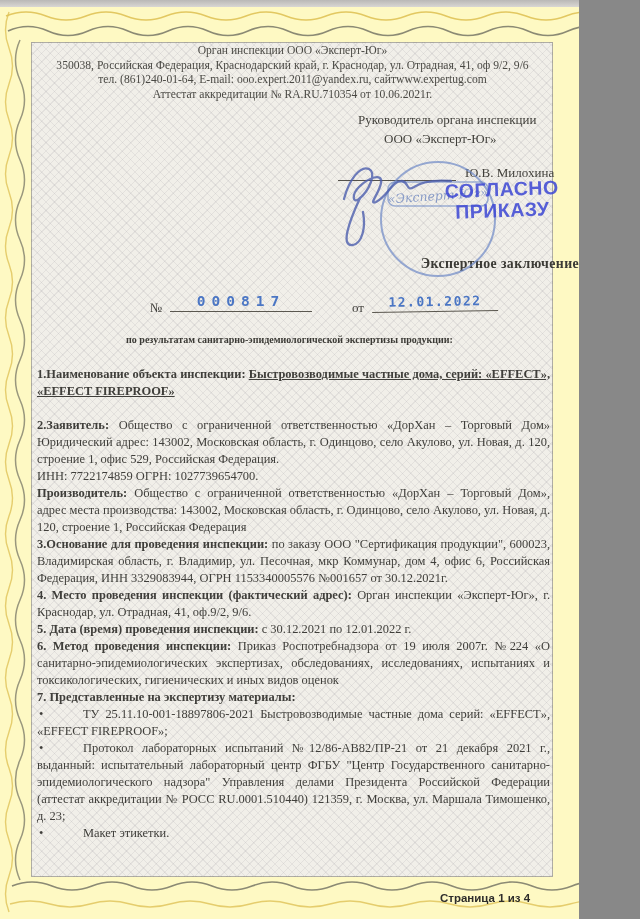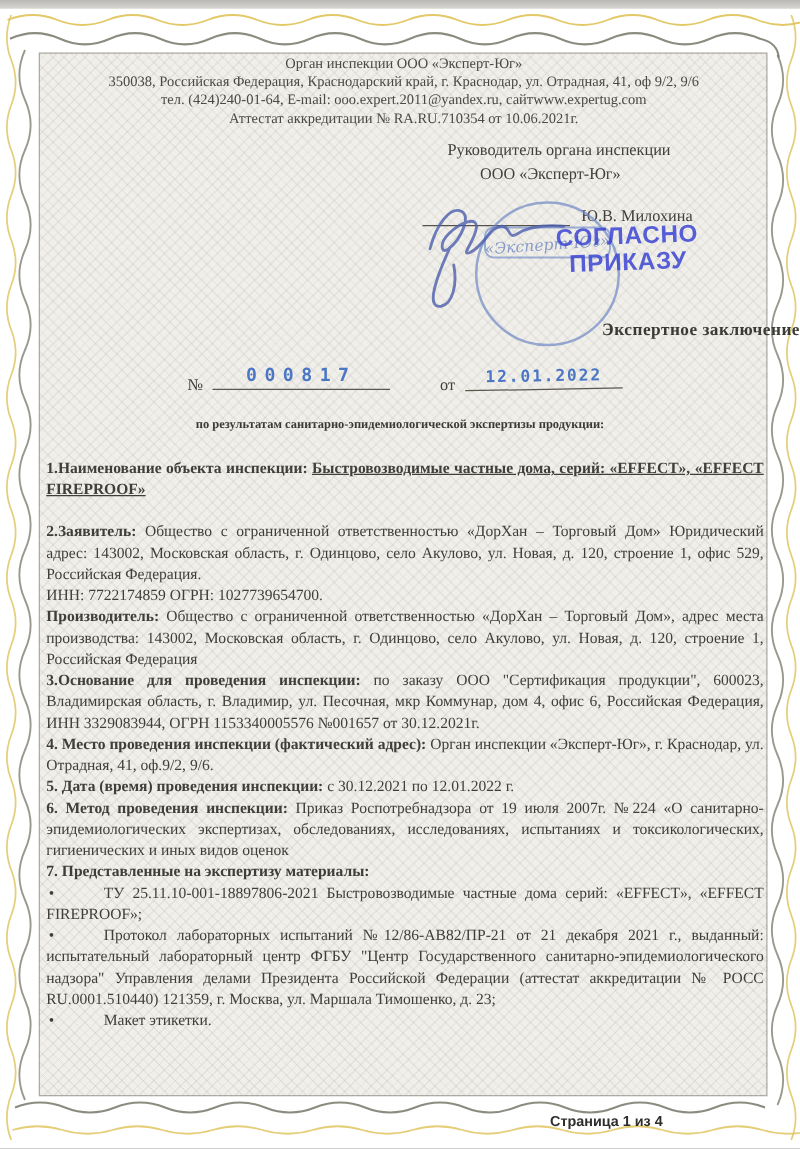--- a/index.html
+++ b/index.html
@@ -1,19 +1,19 @@
 <!DOCTYPE html>
 <html lang="ru"><head>
 <meta charset="utf-8">
 <style>
   html,body{margin:0;padding:0;background:#888;}
   .page{
     position:relative;
-    width:640px;height:919px;
-    background:#ffffff;
+    width:579px;height:919px;
+    background:#fef9c3;
     overflow:hidden;
     font-family:"Liberation Serif", serif;
     color:#3f3e3a;
   }
   .scan-edge-top{
     position:absolute;top:0;left:0;right:0;height:7px;
     background:linear-gradient(#b9b8b6,#d9d7d3);
     z-index:3;
   }
   .paper{
@@ -104,21 +104,21 @@
     <path d="M20,40 q-9,20 0,40 t0,40 t0,40 t0,40 t0,40 t0,40 t0,40 t0,40 t0,40 t0,40 t0,40 t0,40 t0,40 t0,40 t0,40 t0,40 t0,40 t0,40 t0,40 t0,40 t0,40" fill="none" stroke="#6e6e60" stroke-width="1.5" opacity=".7"></path>
     <path d="M633,12 q7,18 0,36 t0,36 t0,36 t0,36 t0,36 t0,36 t0,36 t0,36 t0,36 t0,36 t0,36 t0,36 t0,36 t0,36 t0,36 t0,36 t0,36 t0,36 t0,36 t0,36 t0,36 t0,36 t0,36 t0,36 t0,36" fill="none" stroke="#dfc257" stroke-width="1.4" opacity=".8"></path>
     <path d="M622,44 q9,20 0,40 t0,40 t0,40 t0,40 t0,40 t0,40 t0,40 t0,40 t0,40 t0,40 t0,40 t0,40 t0,40 t0,40 t0,40 t0,40 t0,40 t0,40 t0,40 t0,40 t0,40" fill="none" stroke="#6e6e60" stroke-width="1.5" opacity=".7"></path>
     <path d="M12,886 q20,-8 40,0 t40,0 t40,0 t40,0 t40,0 t40,0 t40,0 t40,0 t40,0 t40,0 t40,0 t40,0 t40,0 t40,0 t40,0" fill="none" stroke="#6e6e60" stroke-width="1.6" opacity=".8"></path>
     <path d="M10,904 q20,-6 40,0 t40,0 t40,0 t40,0 t40,0 t40,0 t40,0 t40,0 t40,0 t40,0 t40,0 t40,0 t40,0 t40,0 t40,0 t40,0" fill="none" stroke="#dfc257" stroke-width="1.4" opacity=".8"></path>
   </svg>
 
   <div class="header-block">
     <div>Орган инспекции ООО «Эксперт-Юг»</div>
     <div>350038, Российская Федерация, Краснодарский край, г. Краснодар, ул. Отрадная, 41, оф 9/2, 9/6</div>
-    <div>тел. (424)240-01-64, E-mail: ooo.expert.2011@yandex.ru, сайтwww.expertug.com</div>
+    <div>тел. (861)240-01-64, E-mail: ooo.expert.2011@yandex.ru, сайтwww.expertug.com</div>
     <div>Аттестат аккредитации № RA.RU.710354 от 10.06.2021г.</div>
   </div>
 
   <div class="approval-block">
     <div>Руководитель органа инспекции</div>
     <div class="approval-org">ООО «Эксперт-Юг»</div>
   </div>
   <div class="sig-row">
     <span class="sig-line"></span>
     <span class="sig-name">Ю.В. Милохина</span>

